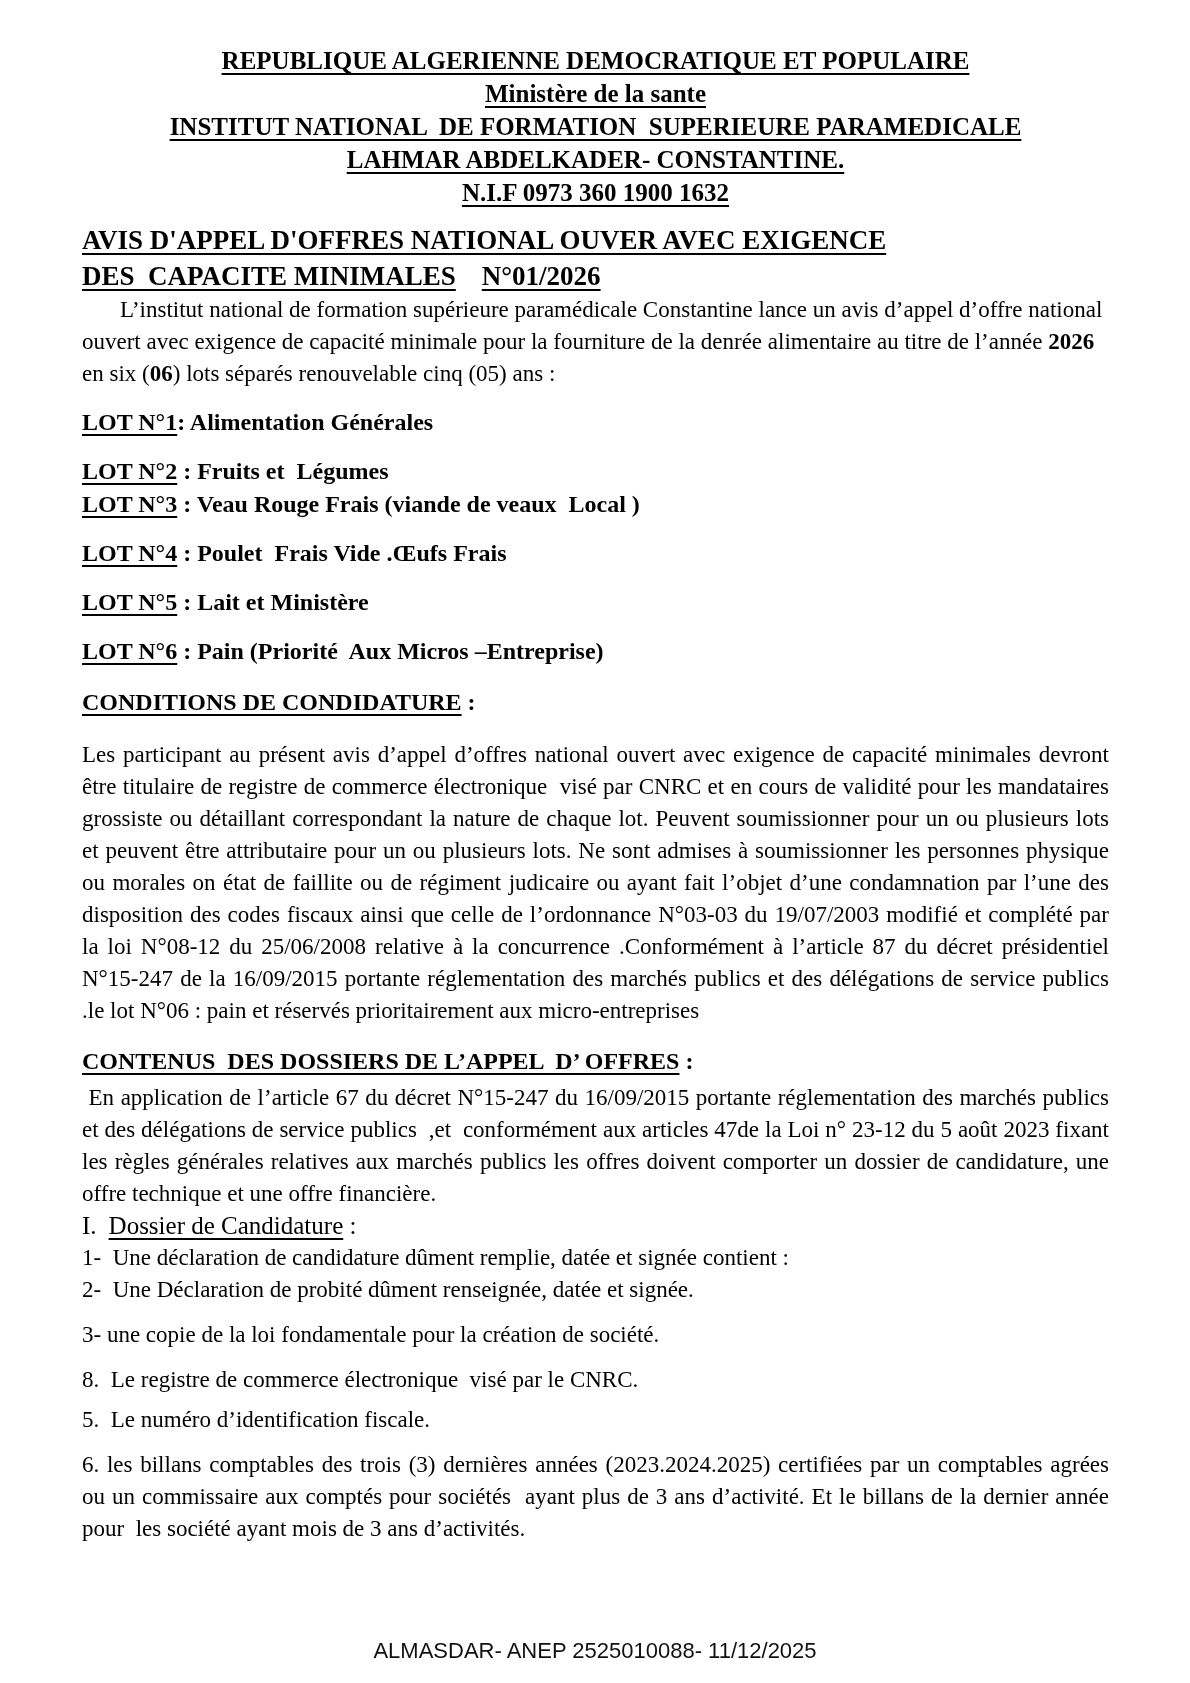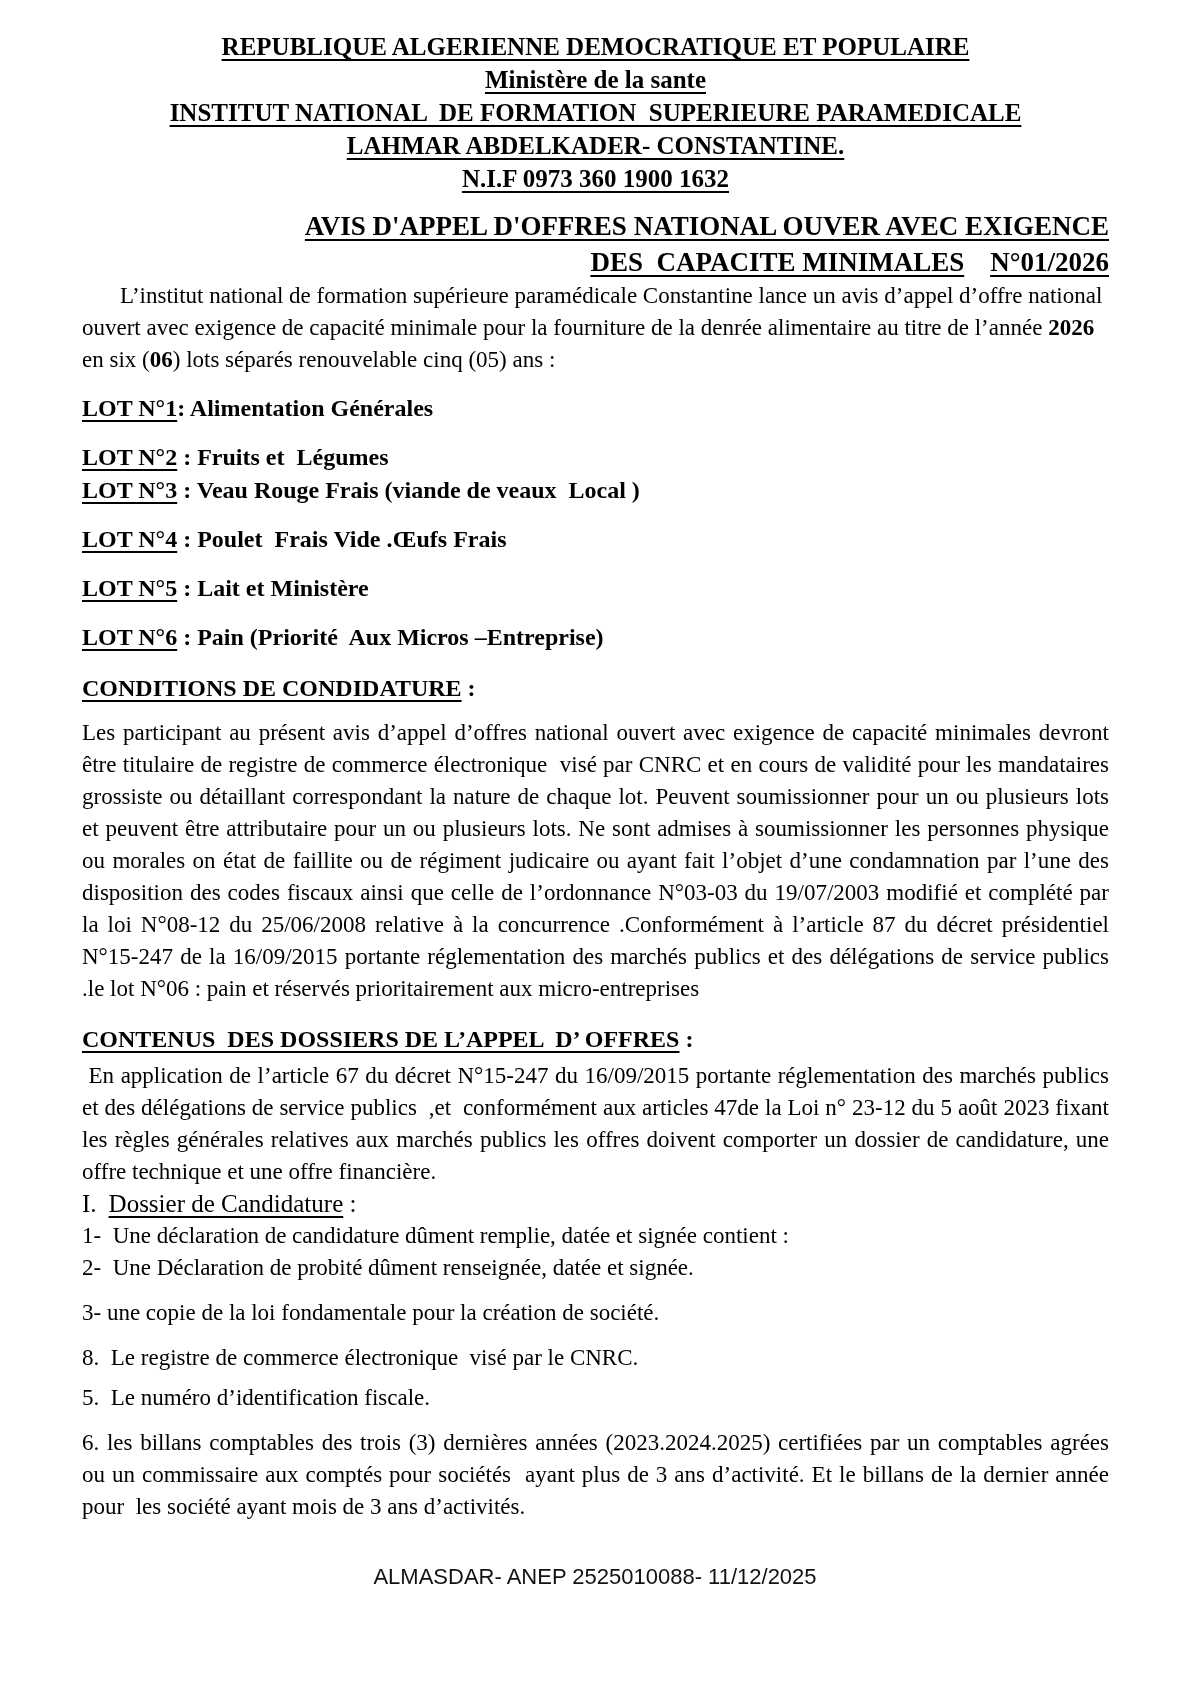--- a/index.html
+++ b/index.html
@@ -5,59 +5,59 @@
   * { margin: 0; padding: 0; box-sizing: border-box; }
   html, body { background: #ffffff; }
   .page {
     position: relative;
     width: 1156px;
     height: 1683px;
     margin: 0 auto;
     background: #ffffff;
     color: #000000;
     font-family: "Liberation Serif", "DejaVu Serif", serif;
-    padding: 30px 64px 0 65px;
+    padding: 44px 64px 0 65px;
     overflow: hidden;
   }
   .t { white-space: pre-wrap; }
   .u {
     text-decoration: underline;
     text-decoration-thickness: 2px;
     text-underline-offset: 4px;
   }
   
   .doc-header { text-align: center; font-weight: bold; font-size: 25px; line-height: 33px; }
   .doc-header .h-line { white-space: pre-wrap; }
   
-  .notice-title { margin-top: 13px; text-align: right; font-weight: bold; font-size: 27px; line-height: 36px; }
+  .notice-title { margin-top: 13px; text-align: left; font-weight: bold; font-size: 27px; line-height: 36px; }
   .notice-title .gap2 { margin-left: 26px; }
   
   .body-text {
     font-size: 23px;
     line-height: 32px;
     text-align: justify;
     white-space: pre-wrap;
   }
   .intro { text-indent: 38px; text-align: left; }
   
   .lot { font-weight: bold; font-size: 24px; line-height: 33px; margin-top: 16px; white-space: pre-wrap; }
   .lot.tight { margin-top: 0; }
   
   .section-heading { font-weight: bold; font-size: 24px; line-height: 33px; margin-top: 18px; white-space: pre-wrap; }
-  .para-conditions { margin-top: 12px; }
+  .para-conditions { margin-top: 20px; }
   .para-contenus { margin-top: 4px; }
   .dossier-heading { font-weight: normal; font-size: 25px; line-height: 32px; margin-top: 0; white-space: pre-wrap; }
   .dossier-heading .numeral { margin-right: 12px; }
   .dossier-item { margin-top: 0; }
   .dossier-item.spaced { margin-top: 13px; }
   .dossier-item.spaced-sm { margin-top: 8px; }
   
   .page-footer {
     position: absolute;
-    top: 1564px;
+    top: 1638px;
     left: 0;
     right: 0;
     text-align: center;
     font-family: "Liberation Sans", "DejaVu Sans", sans-serif;
     font-size: 22px;
     color: #111111;
     white-space: pre-wrap;
   }
 </style>
 </head>

